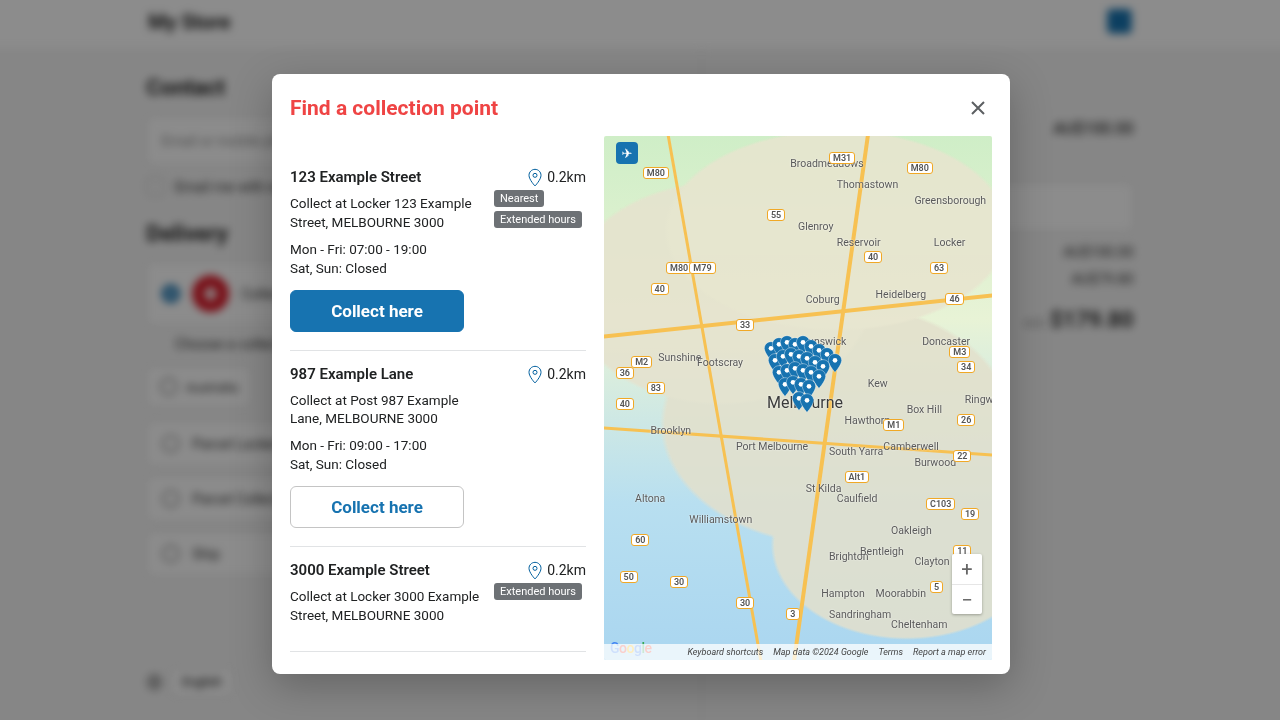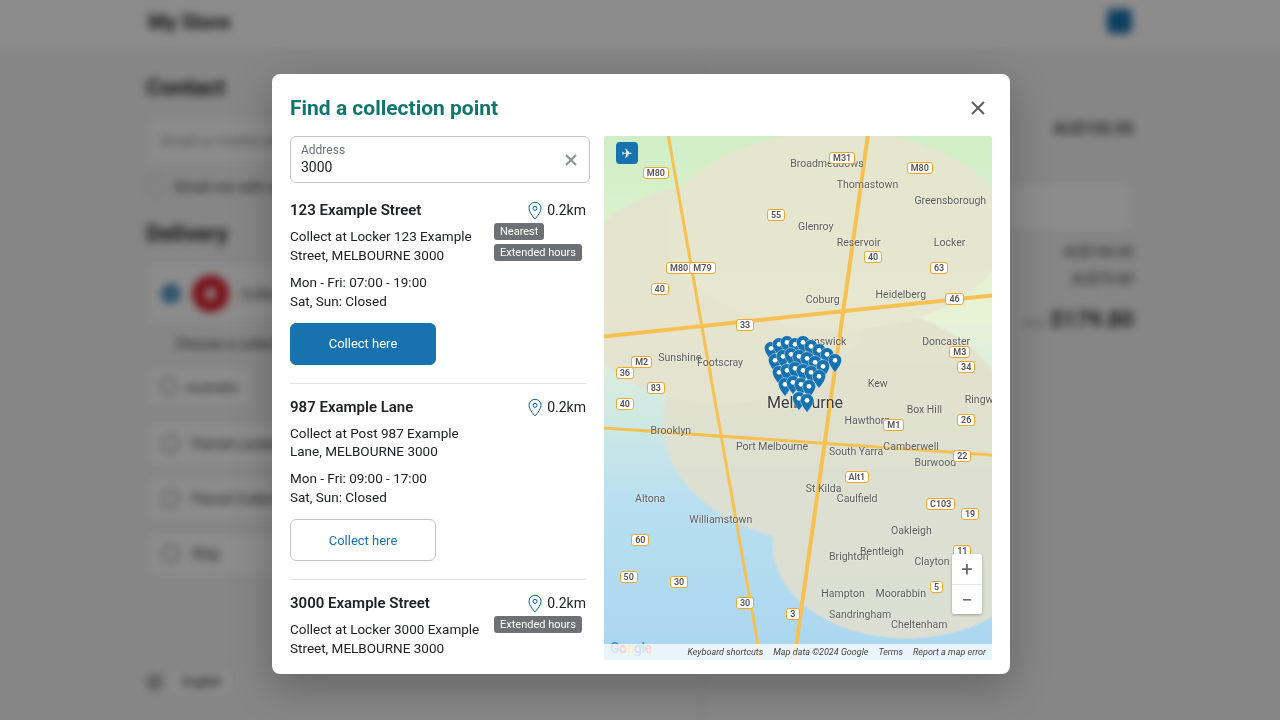--- a/index.html
+++ b/index.html
@@ -33,50 +33,50 @@
   .bg-divider { position: absolute; top: 56px; bottom: 0; left: 700px; width: 1px; background: #e8e8e8; }
   .bg-country { position: absolute; left: 156px; bottom: 30px; display: flex; align-items: center; gap: 8px; }
   .bg-lang-sel { border: 1px solid #d0d0d0; border-radius: 4px; padding: 6px 10px; font-size: 12px; background: #fff; }
 
   
   .overlay { position: absolute; inset: 0; background: rgba(0,0,0,0.45); }
 
   
   .modal { position: absolute; left: 272px; top: 74px; width: 738px; height: 600px; background: #fff; border-radius: 8px; box-shadow: 0 12px 40px rgba(0,0,0,0.25); padding: 20px 18px 14px; display: flex; flex-direction: column; overflow: hidden; }
   .modal-header { display: flex; align-items: center; justify-content: space-between; margin-bottom: 14px; }
-  .modal-title { font-size: 21px; font-weight: 700; color: #0f766e; }
+  .modal-title { font-size: 21px; font-weight: 700; color: #ef4444; }
   .close-btn { width: 28px; height: 28px; display: flex; align-items: center; justify-content: center; cursor: pointer; }
   .close-btn svg { stroke: #5c5f62; stroke-width: 2; fill: none; }
   .modal-body { display: flex; gap: 14px; flex: 1; min-height: 0; }
 
   
   .left-col { width: 300px; display: flex; flex-direction: column; min-height: 0; }
   .search-row { display: flex; gap: 12px; margin-bottom: 10px; }
   .addr-field { flex: 1; position: relative; border: 1px solid #c4c4c4; border-radius: 6px; padding: 6px 34px 6px 10px; }
   .addr-label { font-size: 12px; color: #6b7177; }
   .addr-input { border: none; outline: none; width: 100%; font-size: 14px; color: #202223; background: transparent; }
   .addr-clear { position: absolute; right: 8px; top: 50%; transform: translateY(-50%); width: 20px; height: 20px; cursor: pointer; display: flex; align-items: center; justify-content: center; }
   .addr-clear svg { stroke: #8c9196; stroke-width: 2; fill: none; }
   .search-btn { background: #005f9e; color: #fff; border: none; border-radius: 6px; padding: 0 18px; font-size: 14px; font-weight: 600; cursor: pointer; }
 
-  .results { flex: 1; overflow-y: auto; margin-top: 4px; padding-right: 4px; }
+  .results { flex: 1; overflow-y: auto; margin-top: 18px; padding-right: 4px; }
   .result { border-bottom: 1px solid #e1e3e5; padding: 14px 0 18px; }
   .result:first-child { padding-top: 4px; }
   .res-head { display: flex; align-items: flex-start; justify-content: space-between; gap: 10px; }
   .res-title { font-size: 15px; font-weight: 600; color: #202223; }
   .res-meta { display: flex; align-items: center; gap: 4px; color: #202223; font-size: 14px; flex-shrink: 0; }
   .pin { width: 16px; height: 18px; flex-shrink: 0; }
   .pin svg { stroke: #005f9e; stroke-width: 1.5; fill: none; }
   .res-cols { display: flex; gap: 10px; margin-top: 4px; }
   .res-left { flex: 1; }
   .res-right { width: 92px; display: flex; flex-direction: column; gap: 4px; align-items: flex-start; }
   .res-desc { font-size: 13.5px; color: #202223; margin: 4px 0 8px; line-height: 1.4; }
   .res-hours { font-size: 13.5px; color: #202223; line-height: 1.4; }
   .tag { display: inline-block; background: #6d7175; color: #fff; font-size: 11px; padding: 2px 6px; border-radius: 3px; }
-  .collect-btn { margin-top: 12px; width: 146px; height: 42px; border-radius: 6px; font-size: 13px; font-weight: 400; cursor: pointer; }
+  .collect-btn { margin-top: 12px; width: 174px; height: 42px; border-radius: 6px; font-size: 17px; font-weight: 700; cursor: pointer; }
   .collect-btn.primary { background: #1773b0; color: #fff; border: 1px solid #1773b0; }
   .collect-btn.secondary { background: #fff; color: #1773b0; border: 1px solid #c4c4c4; }
 
   
   .map-col { flex: 1; position: relative; border-radius: 2px; overflow: hidden; background: linear-gradient(180deg, #cfeec7 0%, #e8f3d6 35%, #b8dff0 70%, #aad6f0 100%); }
   .map-land { position: absolute; inset: 0; background:
     radial-gradient(ellipse 240px 140px at 60% 18%, #e8e4cf 0%, #e8e4cf 70%, transparent 72%),
     radial-gradient(ellipse 220px 160px at 30% 30%, #e6e2ce 0%, #e6e2ce 68%, transparent 70%),
     radial-gradient(ellipse 260px 180px at 60% 55%, #e3e0cc 0%, #e3e0cc 66%, transparent 68%),
     radial-gradient(ellipse 200px 140px at 78% 78%, #e3e0cc 0%, #e3e0cc 66%, transparent 68%);
@@ -188,29 +188,20 @@
       <svg width="18" height="18" viewBox="0 0 18 18">
           <path d="M3 3l12 12M15 3L3 15"></path>
         </svg>
     </div>
   </div>
 
   <div class="modal-body">
 
     <div class="left-col">
       <div class="search-row">
-        <div class="addr-field">
-          <div class="addr-label">Address</div>
-          <input class="addr-input" value="3000" style="">
-          <div class="addr-clear">
-            <svg width="14" height="14" viewBox="0 0 14 14">
-                <path d="M2 2l10 10M12 2L2 12"></path>
-              </svg>
-          </div>
-        </div>
       </div>
 
       <div class="results" id="results">
     <div class="result">
       <div class="res-head">
         <div class="res-title">123 Example Street</div>
         <div class="res-meta">
                 <span class="pin"><svg viewBox="0 0 24 30">
                     <path d="M12 2C7 2 3 6 3 11c0 6.5 9 16 9 16s9-9.5 9-16c0-5-4-9-9-9z"></path>
                     <circle cx="12" cy="11" r="3"></circle>

